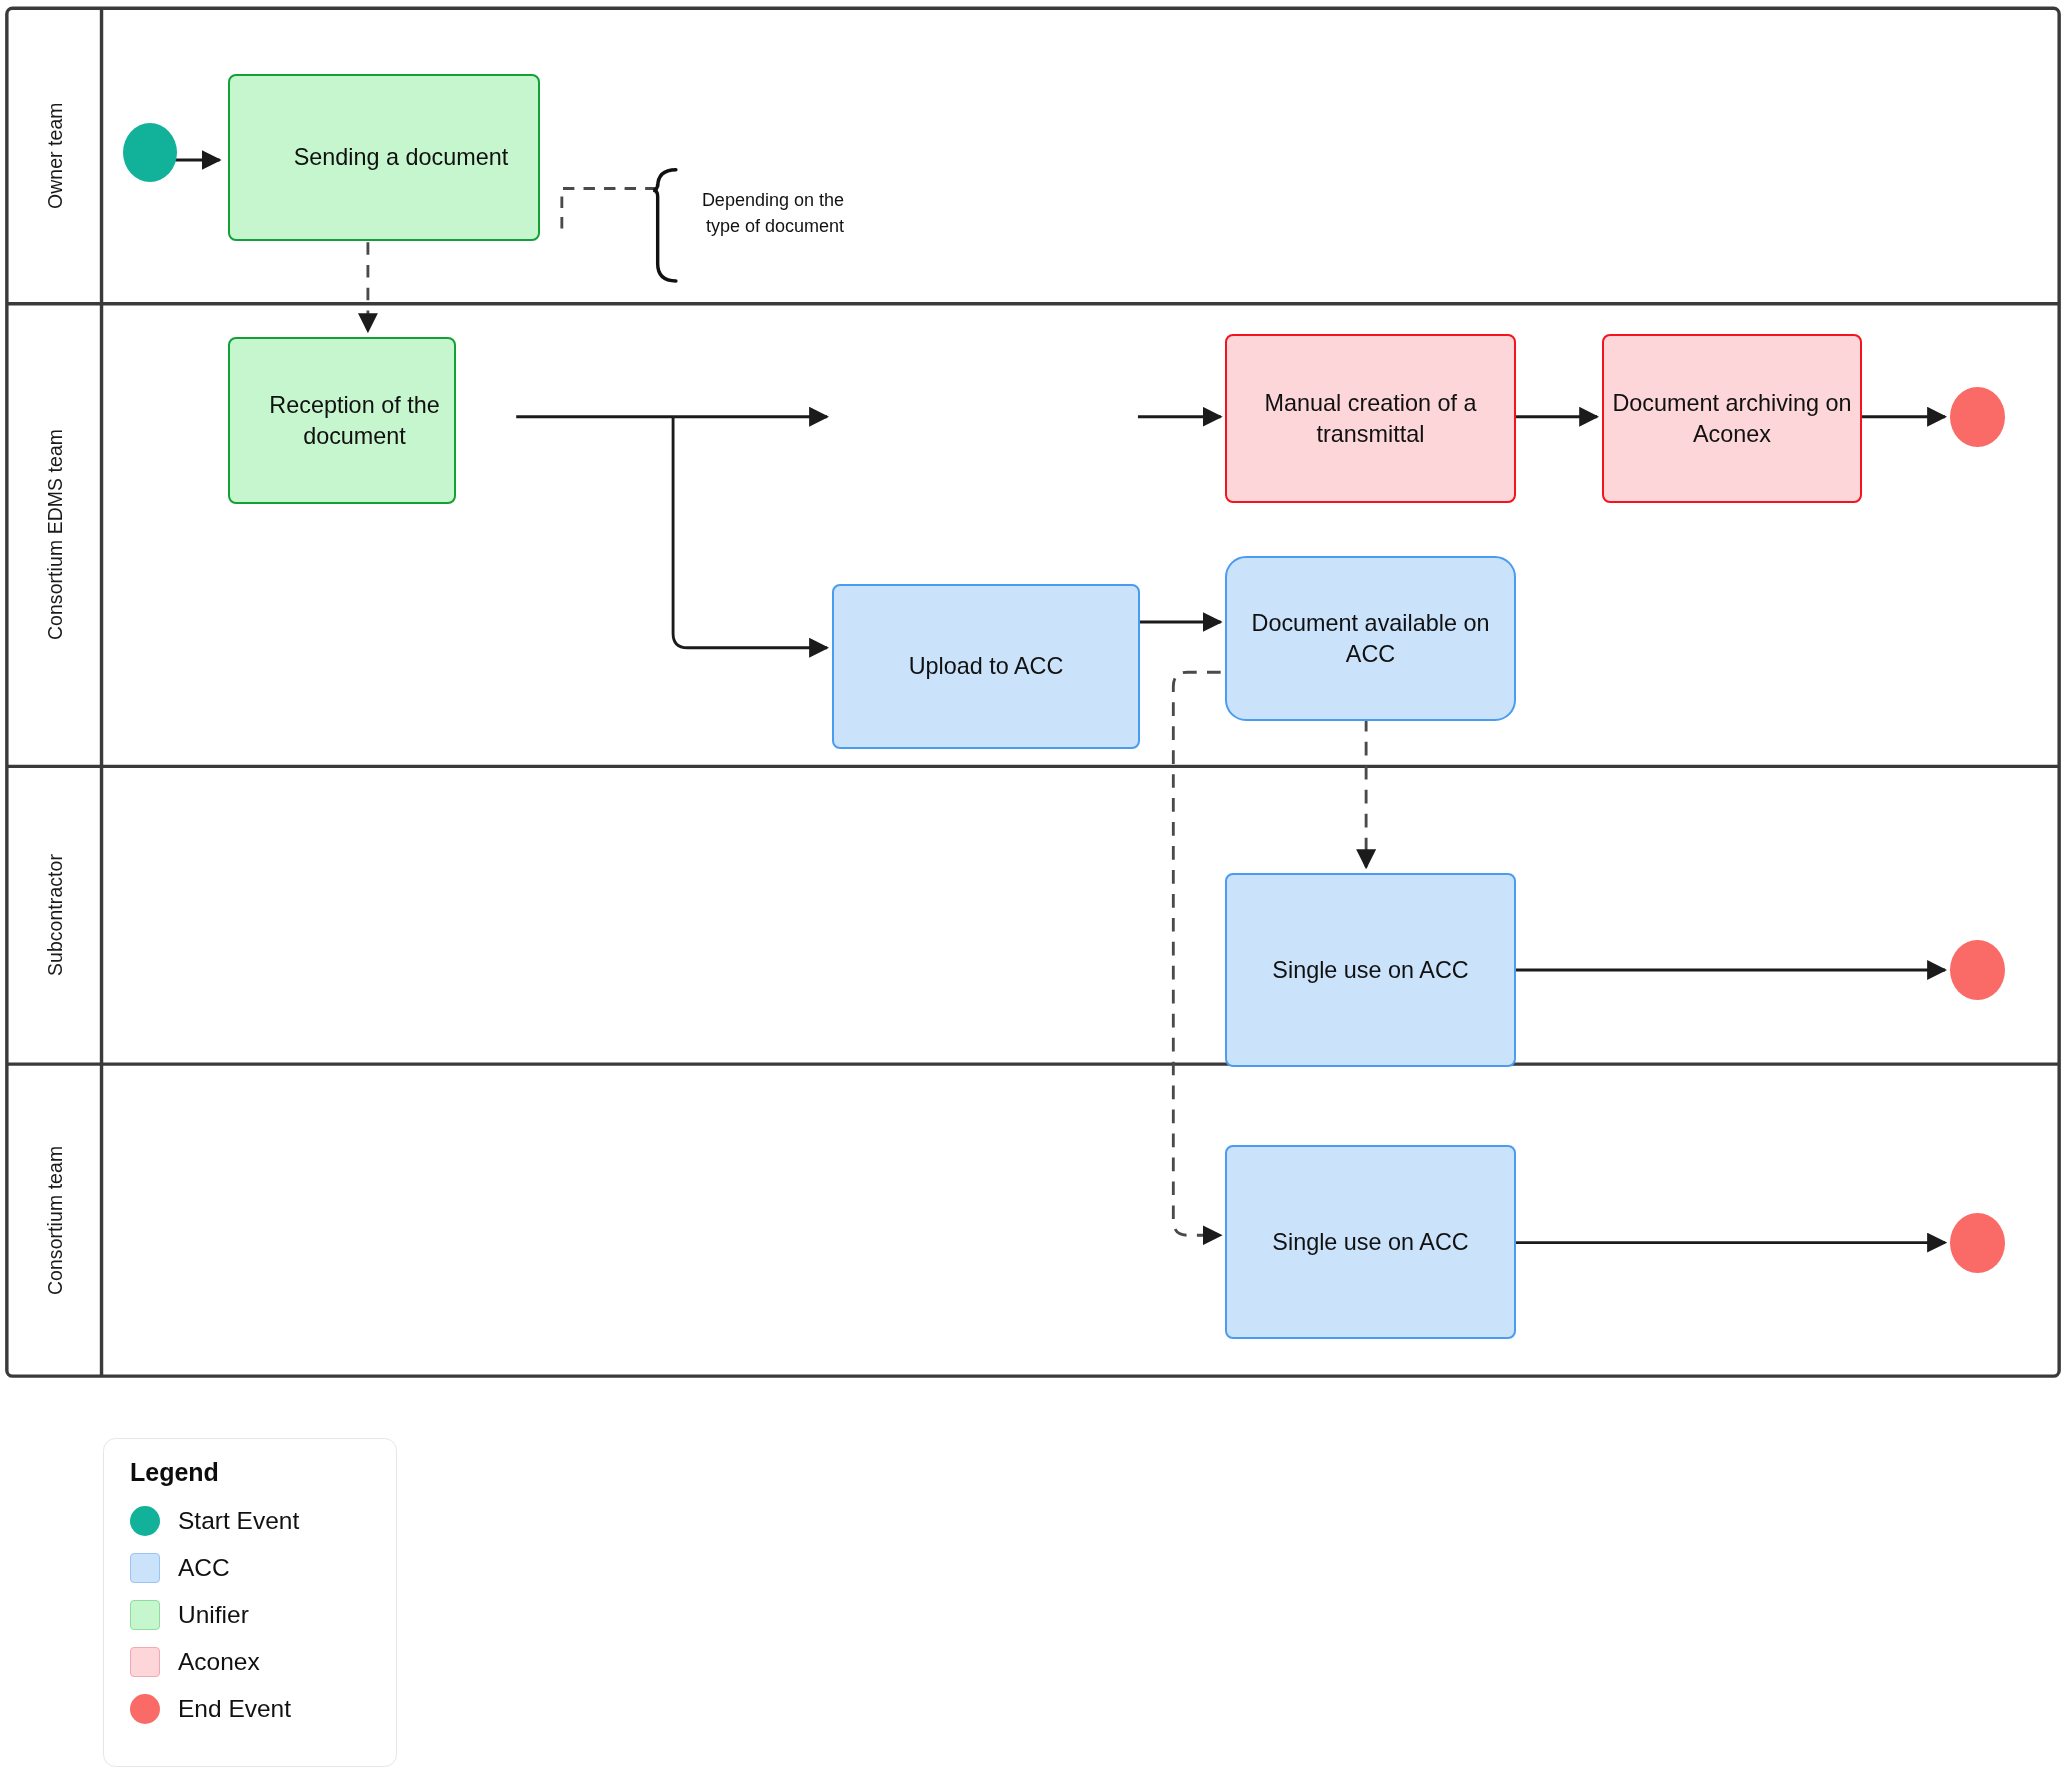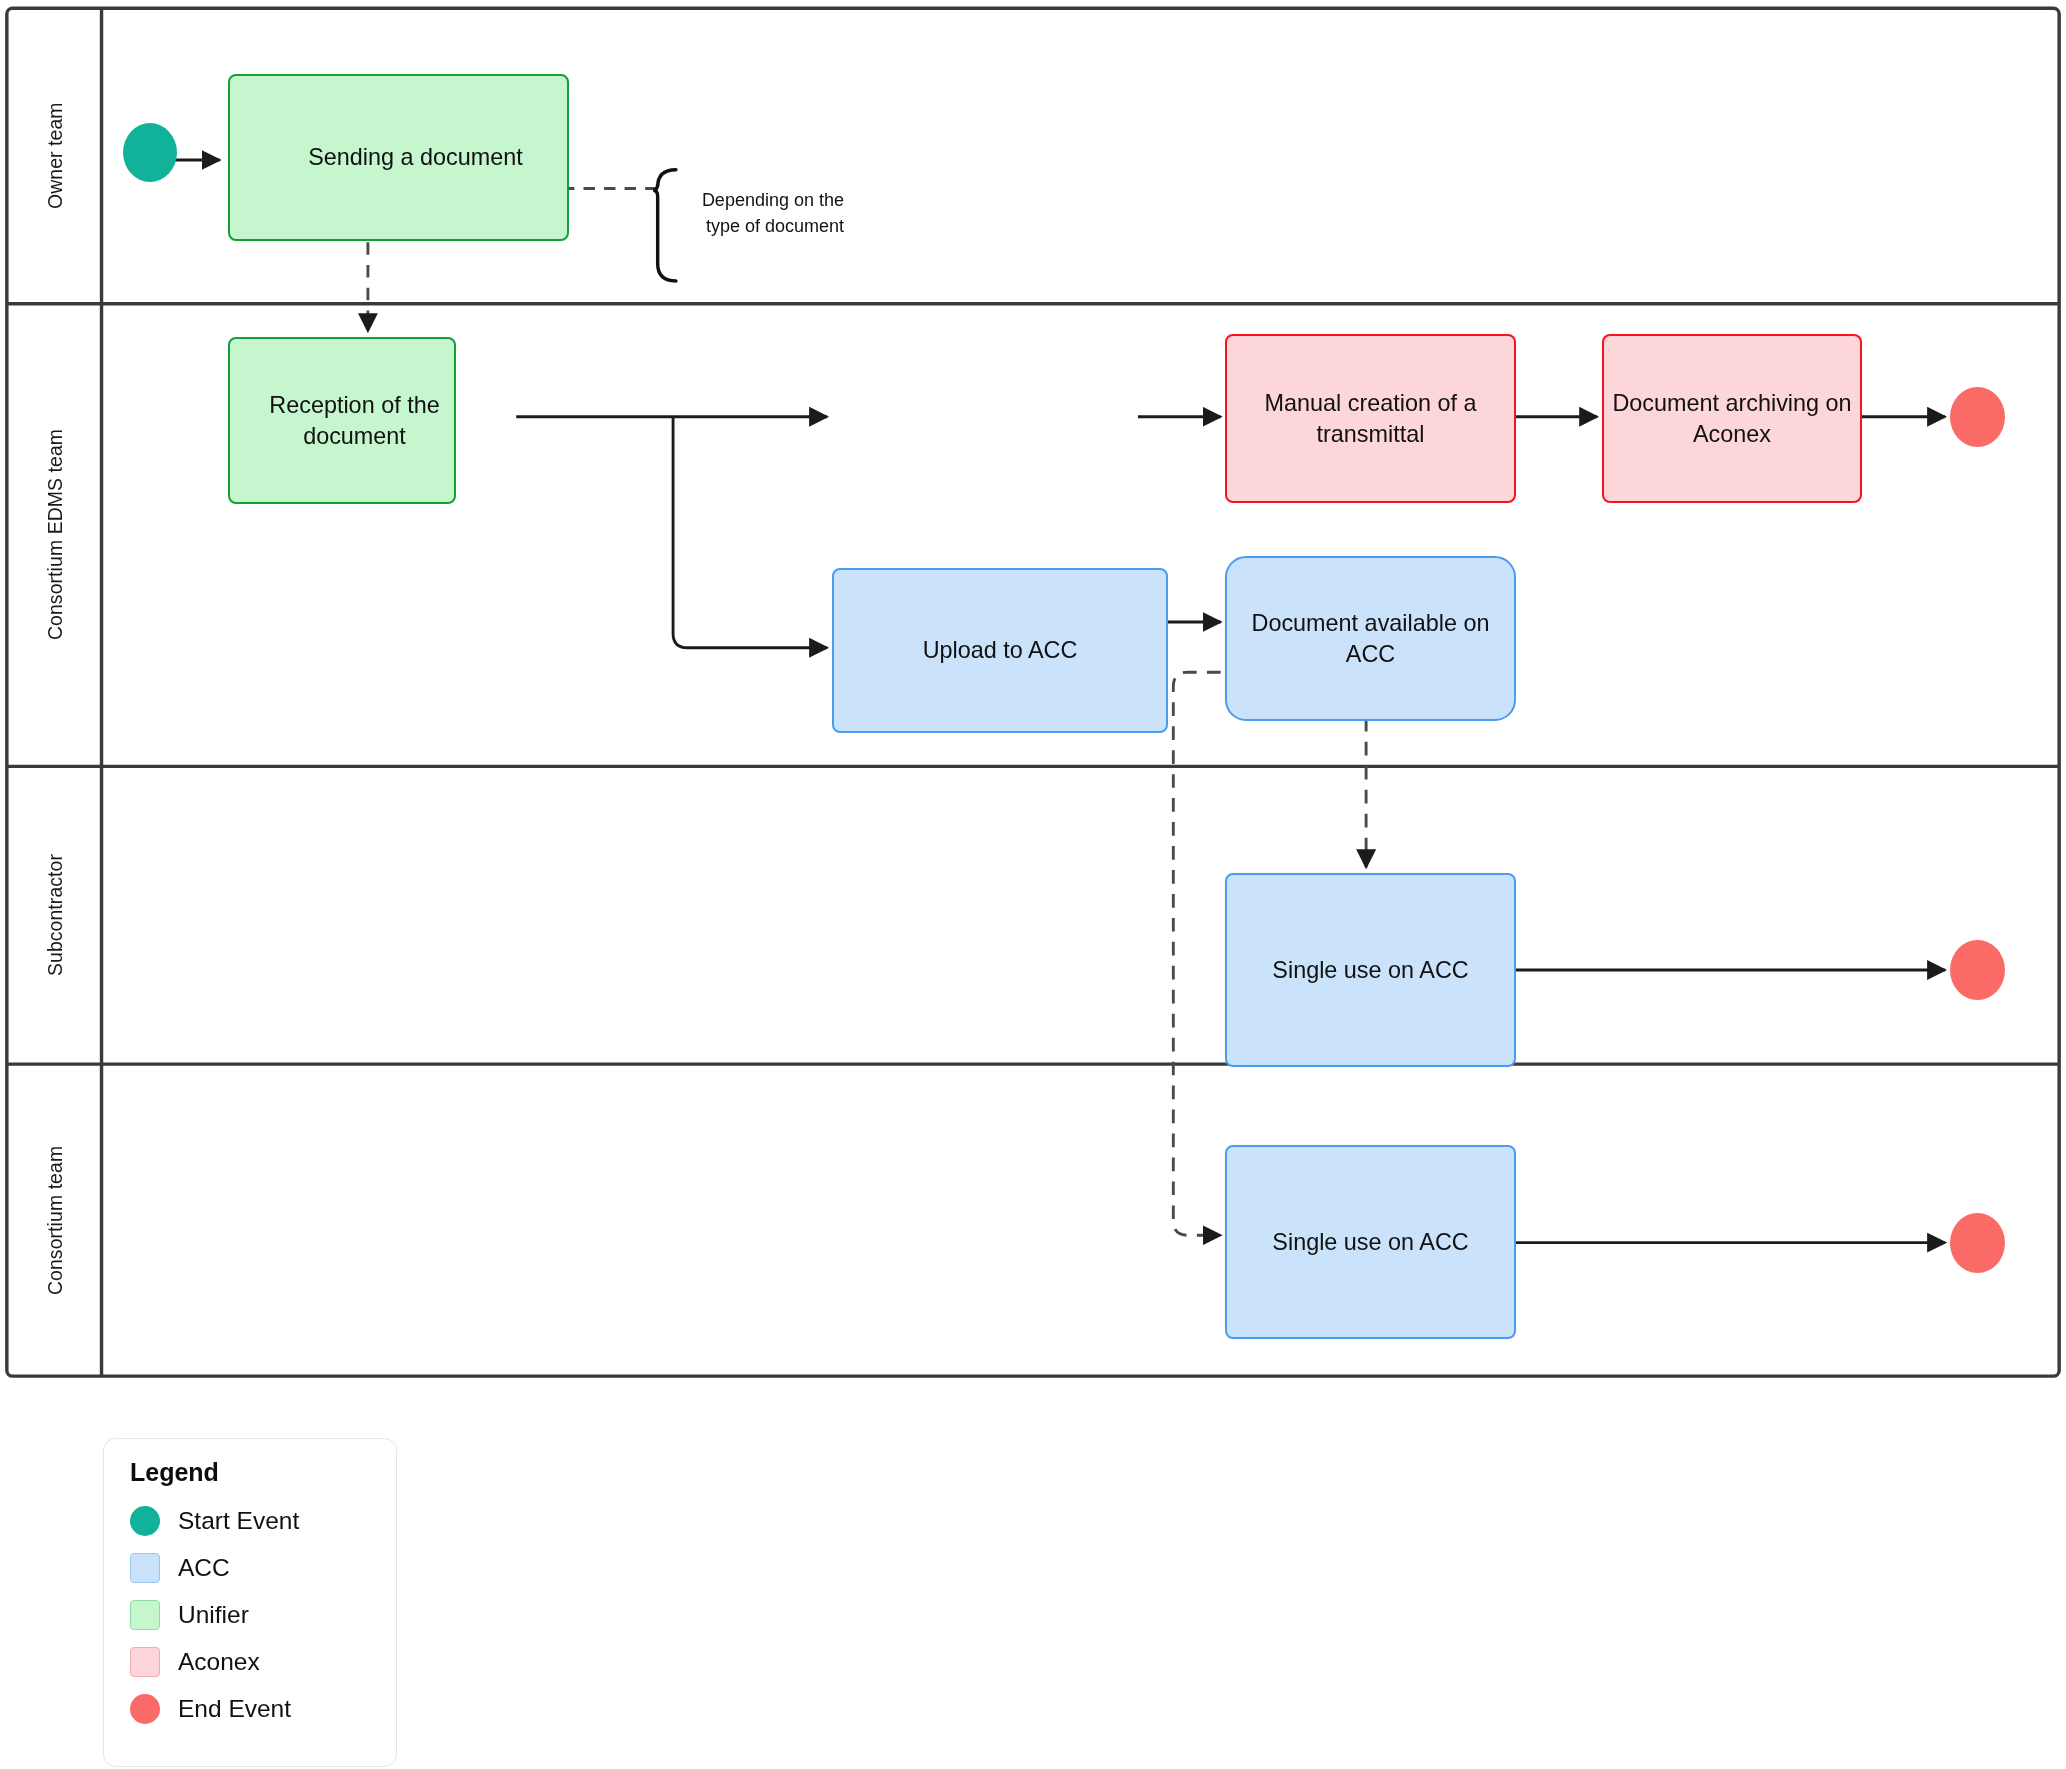--- a/index.html
+++ b/index.html
@@ -112,30 +112,30 @@
   <div class="lane-label" style="left:8px;top:303px;width:94px;height:463px;">Consortium EDMS team</div>
   <div class="lane-label" style="left:8px;top:766px;width:94px;height:298px;">Subcontractor</div>
   <div class="lane-label" style="left:8px;top:1064px;width:94px;height:312px;">Consortium team</div>
 
   <div class="event start" style="left:123px;top:123px;width:54px;height:59px;"></div>
 
   <div class="event end" style="left:1950px;top:387px;width:55px;height:60px;"></div>
   <div class="event end" style="left:1950px;top:940px;width:55px;height:60px;"></div>
   <div class="event end" style="left:1950px;top:1213px;width:55px;height:60px;"></div>
 
-  <div class="node unifier" style="left:228px;top:74px;width:341px;height:167px;padding-left:42px;">Sending a document</div>
+  <div class="node unifier" style="left:228px;top:74px;width:312px;height:167px;padding-left:42px;">Sending a document</div>
 
   <div class="node unifier" style="left:228px;top:337px;width:228px;height:167px;padding-left:33px;">Reception of the document</div>
 
 
   <div class="node aconex" style="left:1225px;top:334px;width:291px;height:169px;">Manual creation of a transmittal</div>
 
   <div class="node aconex" style="left:1602px;top:334px;width:260px;height:169px;">Document archiving on Aconex</div>
 
-  <div class="node acc" style="left:832px;top:568px;width:336px;height:165px;">Upload to ACC</div>
+  <div class="node acc" style="left:832px;top:584px;width:308px;height:165px;">Upload to ACC</div>
 
   <div class="node acc" style="left:1225px;top:556px;width:291px;height:165px;border-radius:21px;">Document available on ACC</div>
 
   <div class="node acc" style="left:1225px;top:873px;width:291px;height:194px;">Single use on ACC</div>
 
   <div class="node acc" style="left:1225px;top:1145px;width:291px;height:194px;">Single use on ACC</div>
 
   <div class="annot" style="left:679px;top:188px;width:165px;">Depending on the type of document</div>
 
   <div id="legend" style="left:103px;top:1438px;width:294px;height:329px;">

